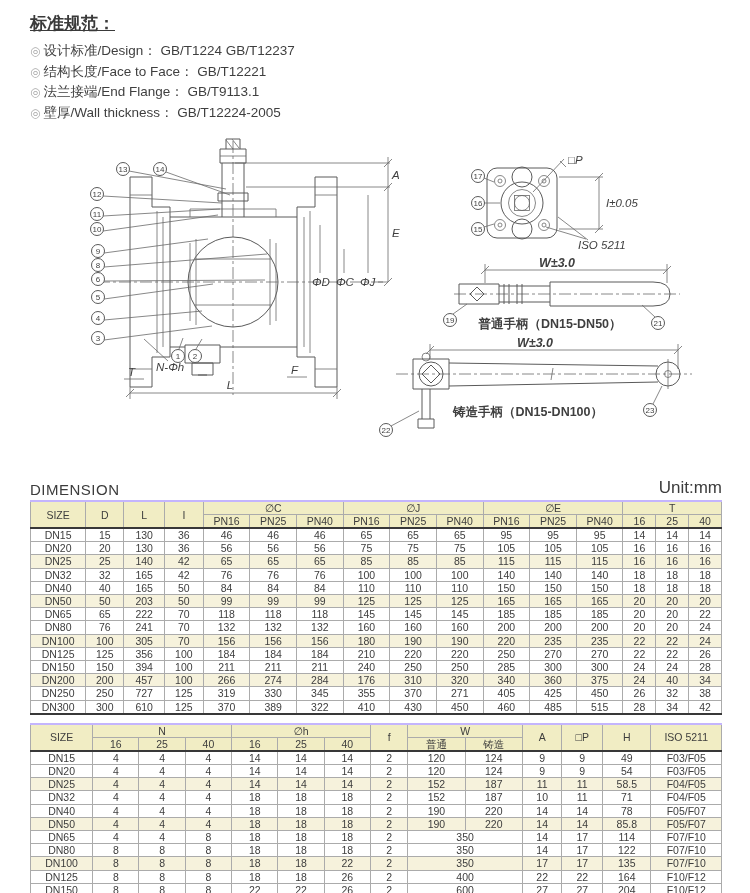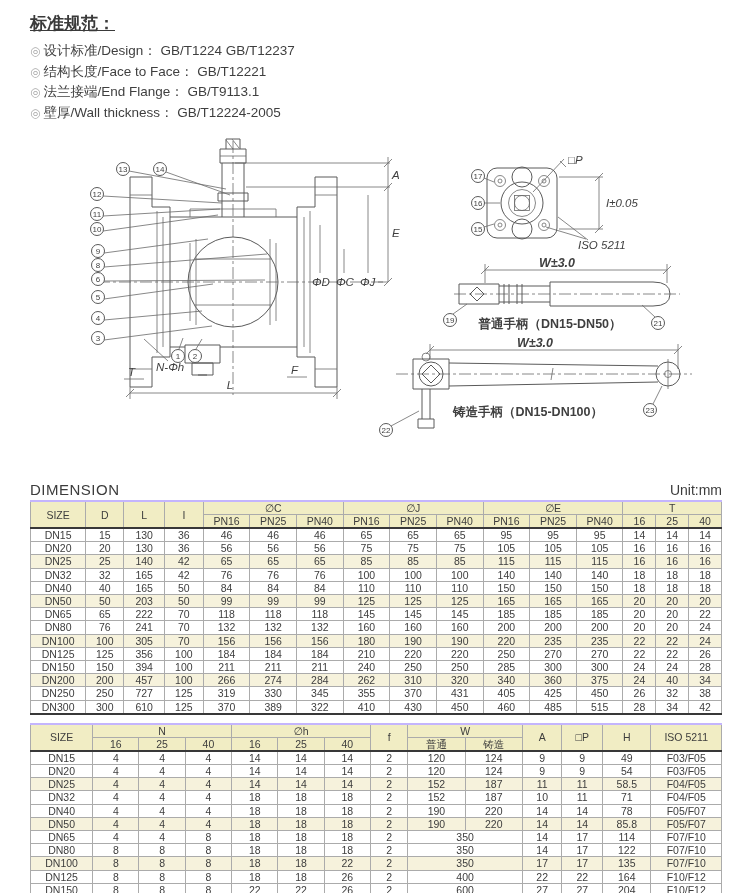--- a/index.html
+++ b/index.html
@@ -15,21 +15,21 @@
   .dim-label{font-size:11.5px;font-style:italic;}
   .dim-label-b{font-size:12.5px;font-style:italic;font-weight:bold;}
   .caption{font-size:12.5px;font-weight:bold;}
   .co circle{fill:#fff;stroke:#5a5a5a;stroke-width:1;}
   .co text{font-size:8px;text-anchor:middle;}
   .lines{stroke:#5a5a5a;fill:none;stroke-width:1;}
   .thin{stroke:#6a6a6a;fill:none;stroke-width:0.8;}
   .cl{stroke:#6a6a6a;fill:none;stroke-width:0.8;stroke-dasharray:12,3,3,3;}
   .dimrow{display:flex;justify-content:space-between;align-items:flex-end;margin:10px 0 2px 0;}
   .dimrow .left{font-size:15px;color:#3c3c3c;letter-spacing:0.5px;margin-top:24px;}
-  .dimrow .right{font-size:14px;color:#3c3c3c;}
+  .dimrow .right{font-size:17px;color:#3c3c3c;}
   table{border-collapse:collapse;width:100%;table-layout:fixed;border-top:2px solid #c4b5fd;border-bottom:2.5px solid #383838;}
   th,td{border:1px solid #ababab;text-align:center;padding:0;font-weight:normal;color:#3d3d3d;}
   th{font-size:10.5px;line-height:12px;background:#f1edc4;}
   td{font-size:10.5px;line-height:12.2px;background:#fff;}
   thead{border-bottom:2px solid #383838;}
   tbody tr:nth-child(3n) td{background:#f6f2dc;}
   .tbl2{margin-top:8px;}
 </style>
 </head>
 <body>
@@ -480,41 +480,41 @@
           <td>28</td>
         </tr>
         <tr>
           <td>DN200</td>
           <td>200</td>
           <td>457</td>
           <td>100</td>
           <td>266</td>
           <td>274</td>
           <td>284</td>
-          <td>262</td>
+          <td>176</td>
           <td>310</td>
           <td>320</td>
           <td>340</td>
           <td>360</td>
           <td>375</td>
           <td>24</td>
           <td>40</td>
           <td>34</td>
         </tr>
         <tr>
           <td>DN250</td>
           <td>250</td>
           <td>727</td>
           <td>125</td>
           <td>319</td>
           <td>330</td>
           <td>345</td>
           <td>355</td>
           <td>370</td>
-          <td>431</td>
+          <td>271</td>
           <td>405</td>
           <td>425</td>
           <td>450</td>
           <td>26</td>
           <td>32</td>
           <td>38</td>
         </tr>
         <tr>
           <td>DN300</td>
           <td>300</td>

